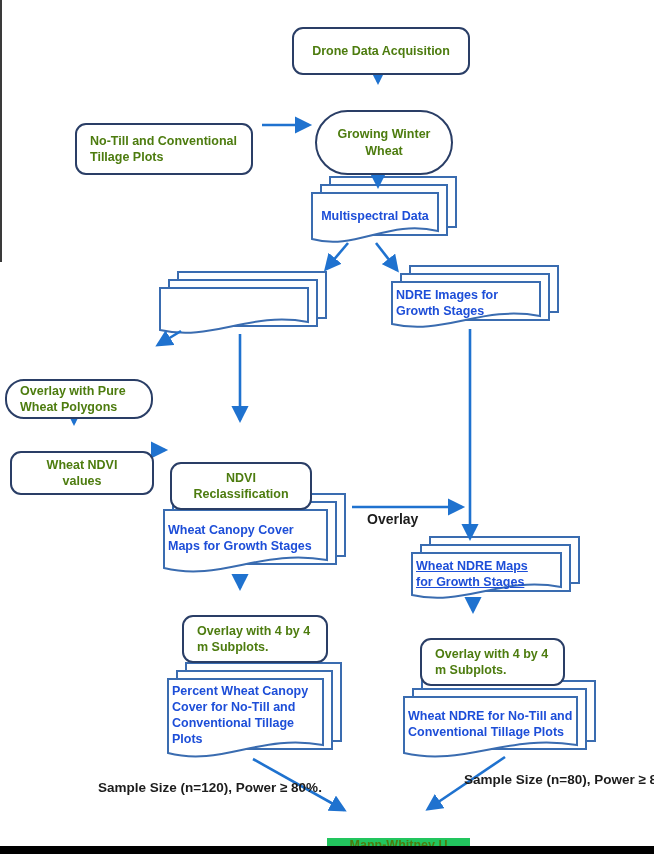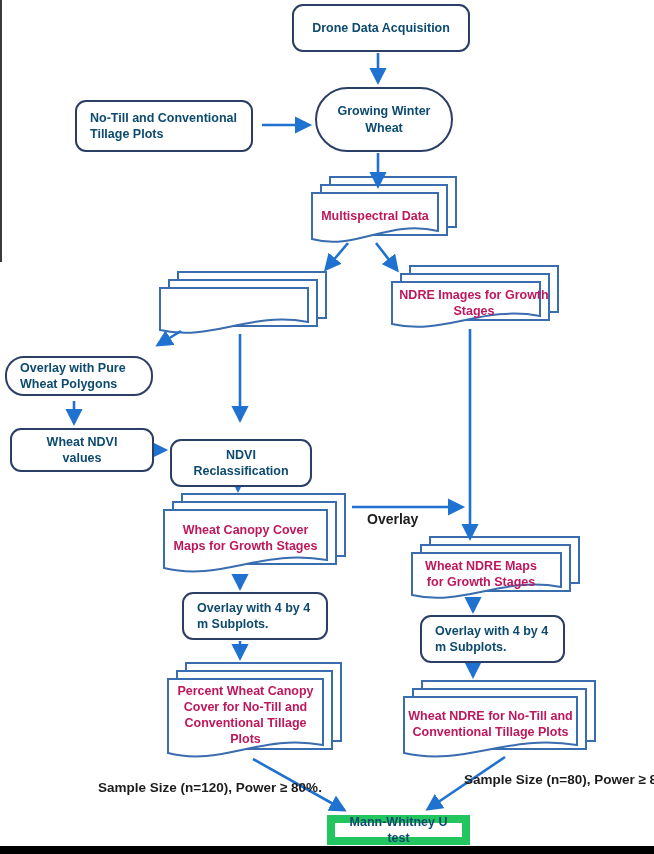--- a/index.html
+++ b/index.html
@@ -4,29 +4,29 @@
 <style>
   html,body{margin:0;padding:0;background:#ffffff;}
   #canvas{
     position:relative;width:654px;height:854px;background:#ffffff;
     font-family:"Liberation Sans",sans-serif;overflow:hidden;
   }
   .node{
     position:absolute;box-sizing:border-box;background:#ffffff;
     border:2.2px solid #2a3e66;border-radius:11px;
     display:flex;align-items:center;justify-content:center;
-    font-weight:bold;font-size:12.5px;line-height:1.3;color:#0c4a6e;
-    text-align:center;padding:2px 14px;
+    font-weight:bold;font-size:12.5px;line-height:1.3;color:#4d7c0f;
+    text-align:center;padding:2px 14px;margin-top:23px;
   }
   .node.left{justify-content:flex-start;text-align:left;padding-left:13px;padding-right:8px;}
   .stadium{border-radius:33px;}
   .plain{border:8px solid #22c55e;border-radius:0;}
   .doc-label{
     position:absolute;box-sizing:border-box;display:flex;align-items:center;justify-content:center;
-    font-weight:bold;font-size:12.5px;line-height:1.3;color:#be185d;text-align:center;padding:0 4px;
+    font-weight:bold;font-size:12.5px;line-height:1.3;color:#1d4ed8;padding:0 4px;
   }
   .edge-label{
     position:absolute;font-weight:bold;color:#1c1c1c;white-space:nowrap;
   }
   #shape-layer{position:absolute;left:0;top:0;}
   .docsheet{fill:#ffffff;stroke:#3a6cb0;stroke-width:2;}
   .arrow{stroke:#1f72cf;stroke-width:2.6;fill:none;}
   #bottom-bar{position:absolute;left:0;top:846px;width:654px;height:8px;background:#000000;}
   #left-artifact{position:absolute;left:0;top:0;width:2px;height:262px;background:#3a3a3a;}
 </style>
@@ -112,25 +112,25 @@
 
   <div class="node left" style="left:182px;top:592px;width:146px;height:48px;">Overlay with 4 by 4 m Subplots.</div>
 
   <div class="node left" style="left:420px;top:615px;width:145px;height:48px;">Overlay with 4 by 4 m Subplots.</div>
 
   <div class="node plain" style="left:327px;top:815px;width:143px;height:30px;">Mann-Whitney U test</div>
 
   <div class="doc-label" style="left:312px;top:193px;width:126px;height:46px;">Multispectral Data</div>
 
 
-  <div class="doc-label" style="left:392px;top:282px;width:164px;height:42px;">NDRE Images for Growth Stages</div>
+  <div class="doc-label" style="left:392px;top:282px;width:148px;height:42px;">NDRE Images for Growth Stages</div>
 
   <div class="doc-label" style="left:164px;top:510px;width:163px;height:56px;">Wheat Canopy Cover Maps for Growth Stages</div>
 
-  <div class="doc-label" style="left:412px;top:553px;width:138px;height:42px;">Wheat NDRE Maps for Growth Stages</div>
+  <div class="doc-label" style="left:412px;top:553px;width:138px;height:42px;text-decoration:underline;">Wheat NDRE Maps for Growth Stages</div>
 
   <div class="doc-label" style="left:168px;top:679px;width:155px;height:72px;">Percent Wheat Canopy Cover for No-Till and Conventional Tillage Plots</div>
 
   <div class="doc-label" style="left:404px;top:697px;width:173px;height:54px;">Wheat NDRE for No-Till and Conventional Tillage Plots</div>
 
   <div class="edge-label" style="left:367px;top:511px;font-size:14px;">Overlay</div>
 
   <div class="edge-label" style="left:98px;top:780px;font-size:13.5px;">Sample Size (n=120), Power ≥ 80%.</div>
 
   <div class="edge-label" style="left:464px;top:772px;font-size:13.5px;">Sample Size (n=80), Power ≥ 80%.</div>

